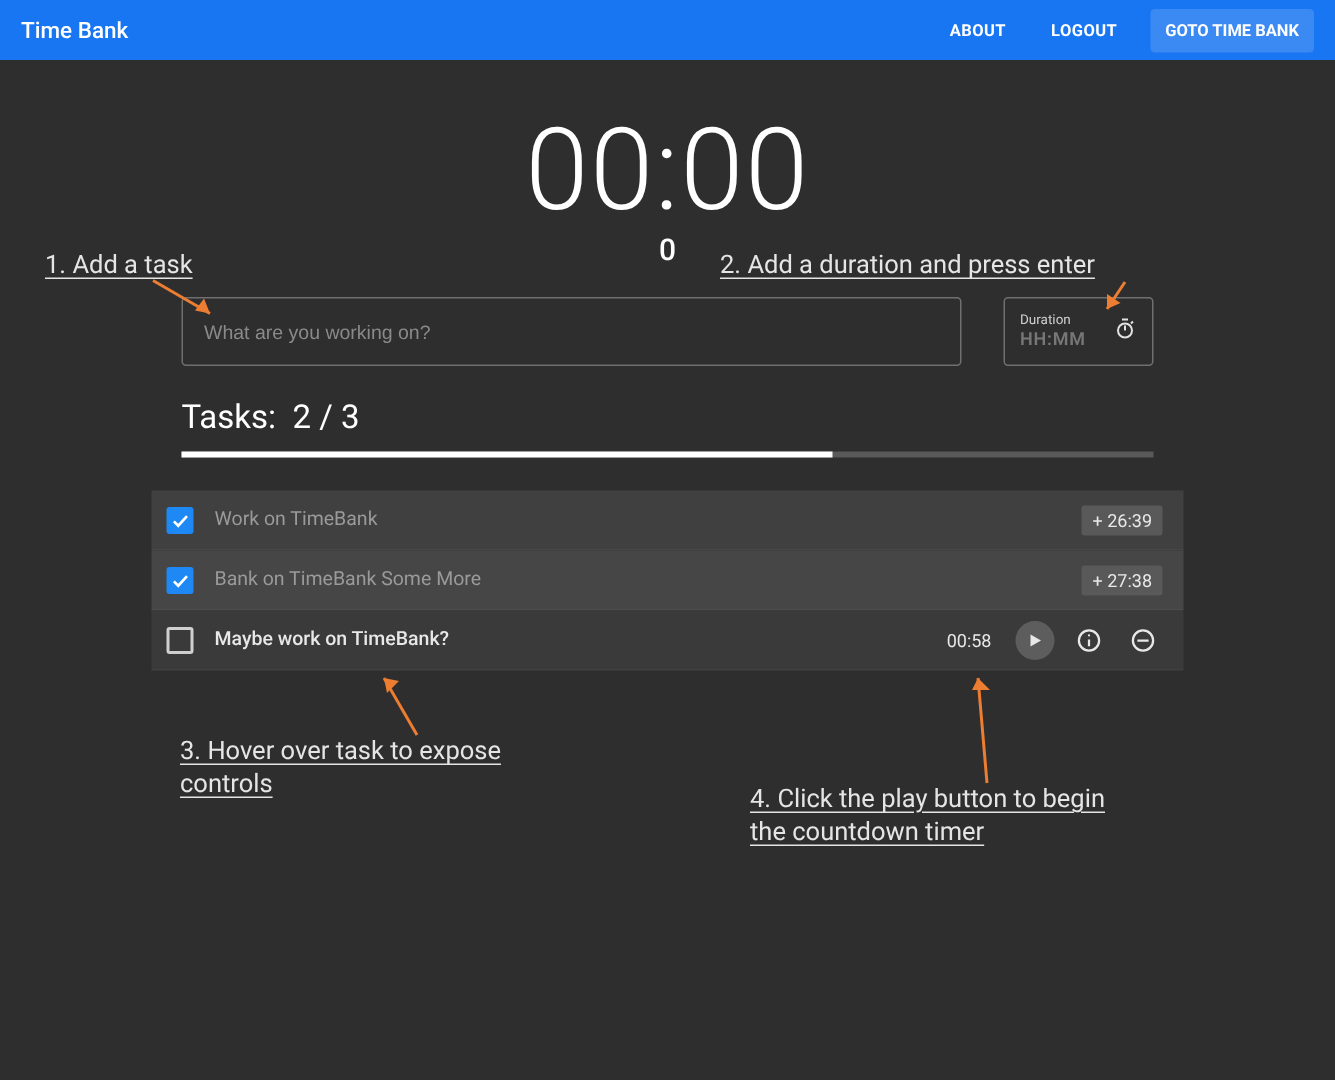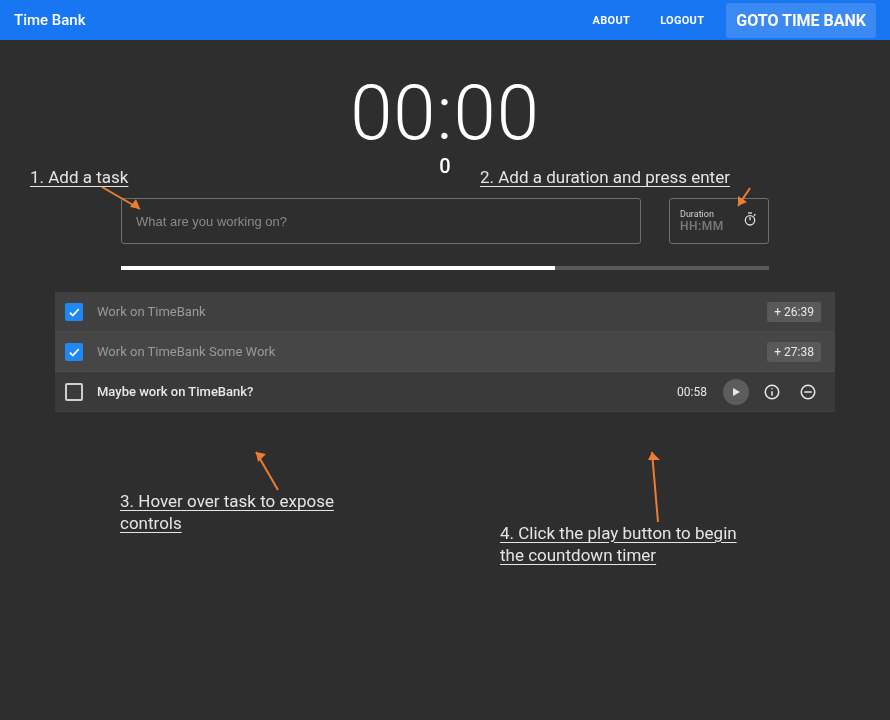--- a/index.html
+++ b/index.html
@@ -4,21 +4,21 @@
 <style>
   * { box-sizing: border-box; margin: 0; padding: 0; }
   html, body { width: 890px; height: 720px; overflow: hidden; font-family: -apple-system, BlinkMacSystemFont, "Segoe UI", Roboto, Helvetica, Arial, sans-serif; }
   body { background: #2e2e2e; position: relative; }
 
   
   .topbar { height: 40px; background: #1976f2; color: #fff; display: flex; align-items: center; padding: 0 14px; }
   .app-title { font-size: 15px; font-weight: 500; flex: 1; }
   .topbar .nav { display: flex; gap: 14px; align-items: center; }
   .nav-link { color: #fff; font-size: 11px; font-weight: 700; letter-spacing: 0.3px; cursor: pointer; text-decoration: none; padding: 6px 8px; }
-  .nav-button { background: rgba(255,255,255,0.15); border-radius: 3px; padding: 8px 10px; color: #fff; font-size: 16px; font-weight: 700; cursor: pointer; }
+  .nav-button { background: rgba(255,255,255,0.15); border-radius: 3px; padding: 8px 10px; color: #fff; font-size: 11px; font-weight: 700; cursor: pointer; }
 
   
   .timer-wrap { text-align: center; color: #fff; margin-top: 28px; }
   .timer { font-size: 76px; font-weight: 300; letter-spacing: 1px; }
   .timer-sub { font-size: 20px; font-weight: 500; margin-top: -4px; }
 
   
   .input-row { display: flex; gap: 28px; margin: 20px auto 0 auto; width: 648px; }
   .task-input { flex: 1; border: 1px solid #6f6f6f; border-radius: 3px; background: transparent; height: 46px; display: flex; align-items: center; padding: 0 14px; }
   .task-input input { background: transparent; border: none; outline: none; color: #bcbcbc; font-size: 13px; width: 100%; }
@@ -29,21 +29,21 @@
   .duration-placeholder { color: #777; font-size: 12px; font-weight: 600; letter-spacing: 0.5px; line-height: 14px; }
   .stopwatch-icon { color: #e2e2e2; }
 
   
   .tasks-header { width: 648px; margin: 22px auto 0 auto; color: #fff; }
   .tasks-header .tasks-title { font-size: 22px; font-weight: 400; }
   .progress { height: 4px; background: #595959; margin-top: 10px; position: relative; }
   .progress .bar { height: 100%; background: #fff; width: 67%; }
 
   
-  .task-list { width: 780px; margin: 22px auto 0 auto; }
+  .task-list { width: 688px; margin: 22px auto 0 auto; }
   .task-row { display: flex; align-items: center; height: 40px; padding: 0 14px 0 10px; color: #b8b8b8; font-size: 13px; border-bottom: 1px solid rgba(255,255,255,0.04); }
   .task-row.alt0 { background: #404040; }
   .task-row.alt1 { background: #464646; }
   .task-row.hovered { background: #3a3a3a; }
   .checkbox { width: 18px; height: 18px; border-radius: 2px; display: inline-flex; align-items: center; justify-content: center; margin-right: 14px; cursor: pointer; }
   .checkbox.checked { background: #1e88f5; }
   .checkbox.unchecked { border: 2px solid #cfcfcf; }
   .checkbox svg { width: 14px; height: 14px; }
   .task-label { flex: 1; }
   .task-label.done { color: #9a9a9a; }
@@ -93,20 +93,24 @@
         <circle cx="12" cy="14" r="7"></circle>
           <path d="M12 14 V9"></path>
           <path d="M9 3h6"></path>
           <path d="M18 7l2-2"></path>
       </svg>
     </span>
   </div>
 </div>
 
 <div class="tasks-header">
+  <div class="tasks-title">
+    <span>Tasks:</span>
+    &nbsp;<span>2 / 3</span>
+  </div>
   <div class="progress">
     <div class="bar"></div>
   </div>
 </div>
 
 <div class="task-list">
 
   <div class="task-row alt0">
     <span class="checkbox checked">
       <svg viewBox="0 0 24 24" fill="none" stroke="#fff" stroke-width="3">
@@ -116,21 +120,21 @@
     <span class="task-label done">Work on TimeBank</span>
     <span class="badge">+ 26:39</span>
   </div>
 
   <div class="task-row alt1">
     <span class="checkbox checked">
       <svg viewBox="0 0 24 24" fill="none" stroke="#fff" stroke-width="3">
           <polyline points="5 13 10 18 20 7"></polyline>
         </svg>
     </span>
-    <span class="task-label done">Work on TimeBank Some Work</span>
+    <span class="task-label done">Bank on TimeBank Some More</span>
     <span class="badge">+ 27:38</span>
   </div>
 
   <div class="task-row hovered">
     <span class="checkbox unchecked"></span>
     <span class="task-label cur">Maybe work on TimeBank?</span>
     <div class="row-controls">
       <span class="row-time">00:58</span>
       <span class="icon-btn play">
         <svg width="12" height="12" viewBox="0 0 24 24">

